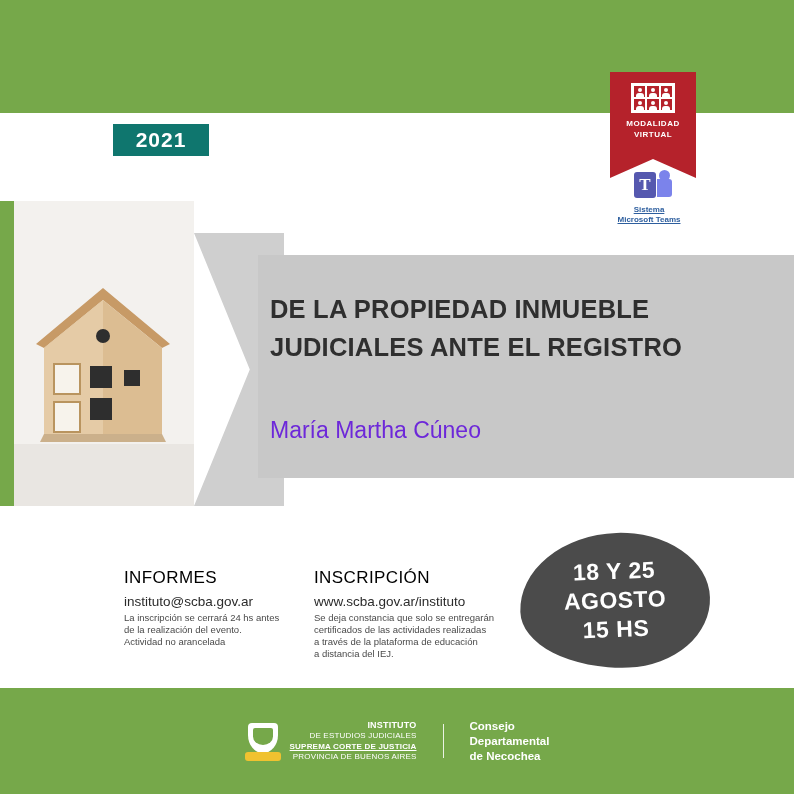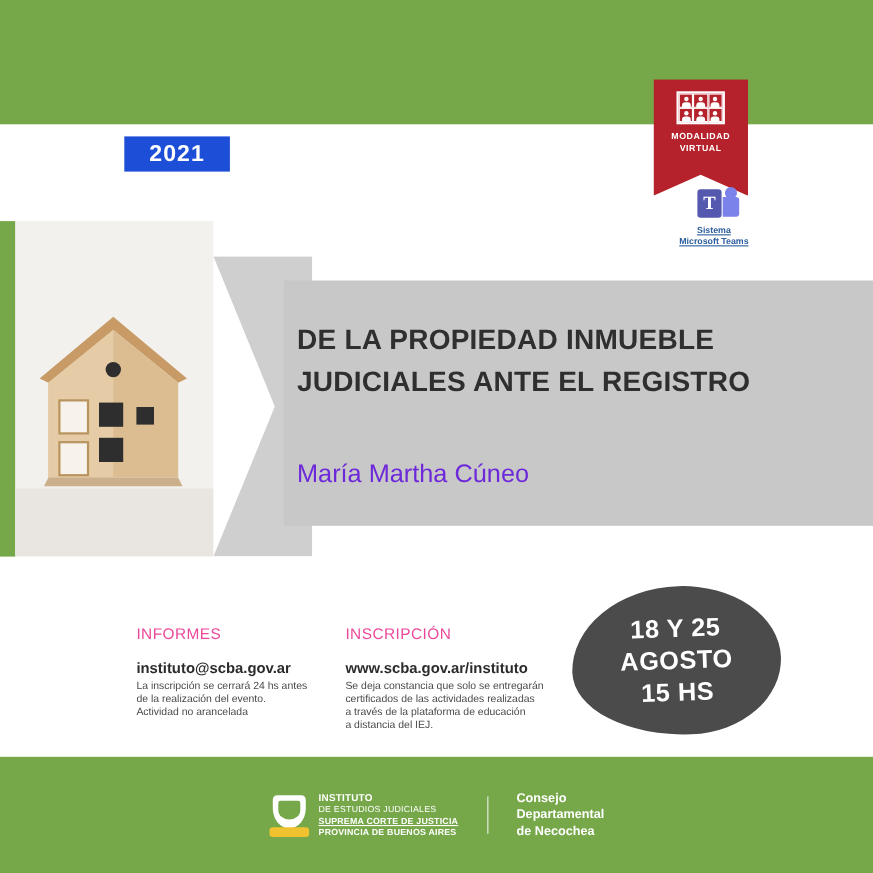--- a/index.html
+++ b/index.html
@@ -22,31 +22,31 @@
   }
   .left-green {
     position: absolute; left: 0; top: 201px; width: 14px; height: 305px;
     background: #76a84a;
   }
 
   
   .year-badge {
     position: absolute; left: 113px; top: 124px;
     width: 96px; height: 32px;
-    background: #1d4ed8;
+    background: #0f766e;
     color: #ffffff;
     font-size: 21px;
     font-weight: bold;
     letter-spacing: 1px;
     display: flex; align-items: center; justify-content: center;
   }
 
   
   .ribbon {
-    position: absolute; left: 594px; top: 72px;
+    position: absolute; left: 610px; top: 72px;
     width: 86px; height: 106px;
   }
   .ribbon-body {
     position: absolute; left: 0; top: 0; width: 86px; height: 106px;
     background: #b5222b;
     clip-path: polygon(0 0, 100% 0, 100% 100%, 50% 82%, 0 100%);
   }
   .ribbon-grid {
     position: absolute; left: 50%; top: 11px; transform: translateX(-50%);
     width: 44px; height: 30px;
@@ -149,29 +149,29 @@
     font-size: 23px;
     line-height: 30px;
   }
 
   
   .info-col { position: absolute; }
   .col-informes { left: 124px; top: 568px; width: 175px; }
   .col-inscripcion { left: 314px; top: 568px; width: 190px; }
 
   .info-head {
-    color: #ec4899;
-    font-size: 14px;
+    color: #000000;
+    font-size: 17px;
     letter-spacing: .4px;
-    margin-bottom: 16px;
+    margin-bottom: 6px;
   }
   .info-strong {
     color: #2b2b2b;
     font-size: 13.5px;
-    font-weight: bold;
+    font-weight: normal;
     margin-bottom: 3px;
   }
   .info-small {
     color: #4a4a4a;
     font-size: 9.5px;
     line-height: 12px;
   }
 
   
   .date-blob {
@@ -207,25 +207,25 @@
     content: "";
     position: absolute; left: 5px; top: 5px; right: 5px; bottom: 8px;
     background: #76a84a;
     border-radius: 2px 2px 50% 50%;
   }
   .crest .ribbon-bottom {
     position: absolute; left: 0; bottom: 0; width: 36px; height: 9px;
     background: #f0c230;
     border-radius: 3px;
   }
-  .inst-text { color: #ffffff; line-height: 9.5px; }
+  .inst-text { color: #ffffff; line-height: 9.5px; text-align: right; }
   .inst-1 { font-size: 9px; font-weight: bold; letter-spacing: .2px; }
   .inst-2 { font-size: 8px; letter-spacing: .2px; }
   .inst-3 { font-size: 8px; font-weight: bold; letter-spacing: .2px; margin-top: 2px; text-decoration: underline;}
-  .inst-4 { font-size: 8px; font-weight: bold; letter-spacing: .2px; }
+  .inst-4 { font-size: 8px; font-weight: normal; letter-spacing: .2px; }
   .divider {
     width: 1px; height: 34px; background: #ffffff; opacity: .85;
     margin: 0 26px;
   }
   .council {
     color: #ffffff; font-size: 11.5px; line-height: 15px; text-align: left;
     font-weight: 600;
   }
 </style>
 </head>

